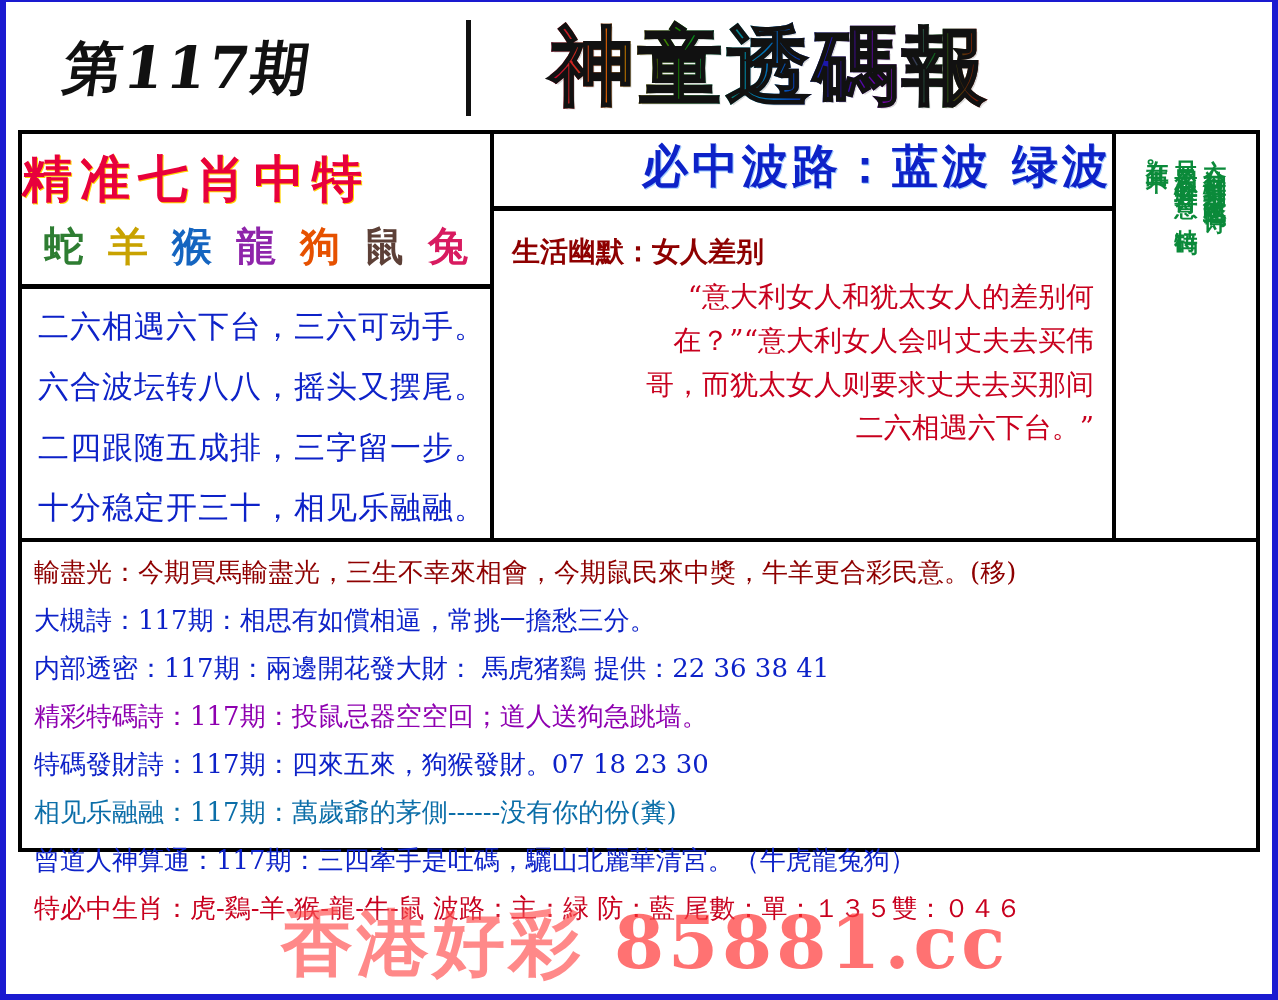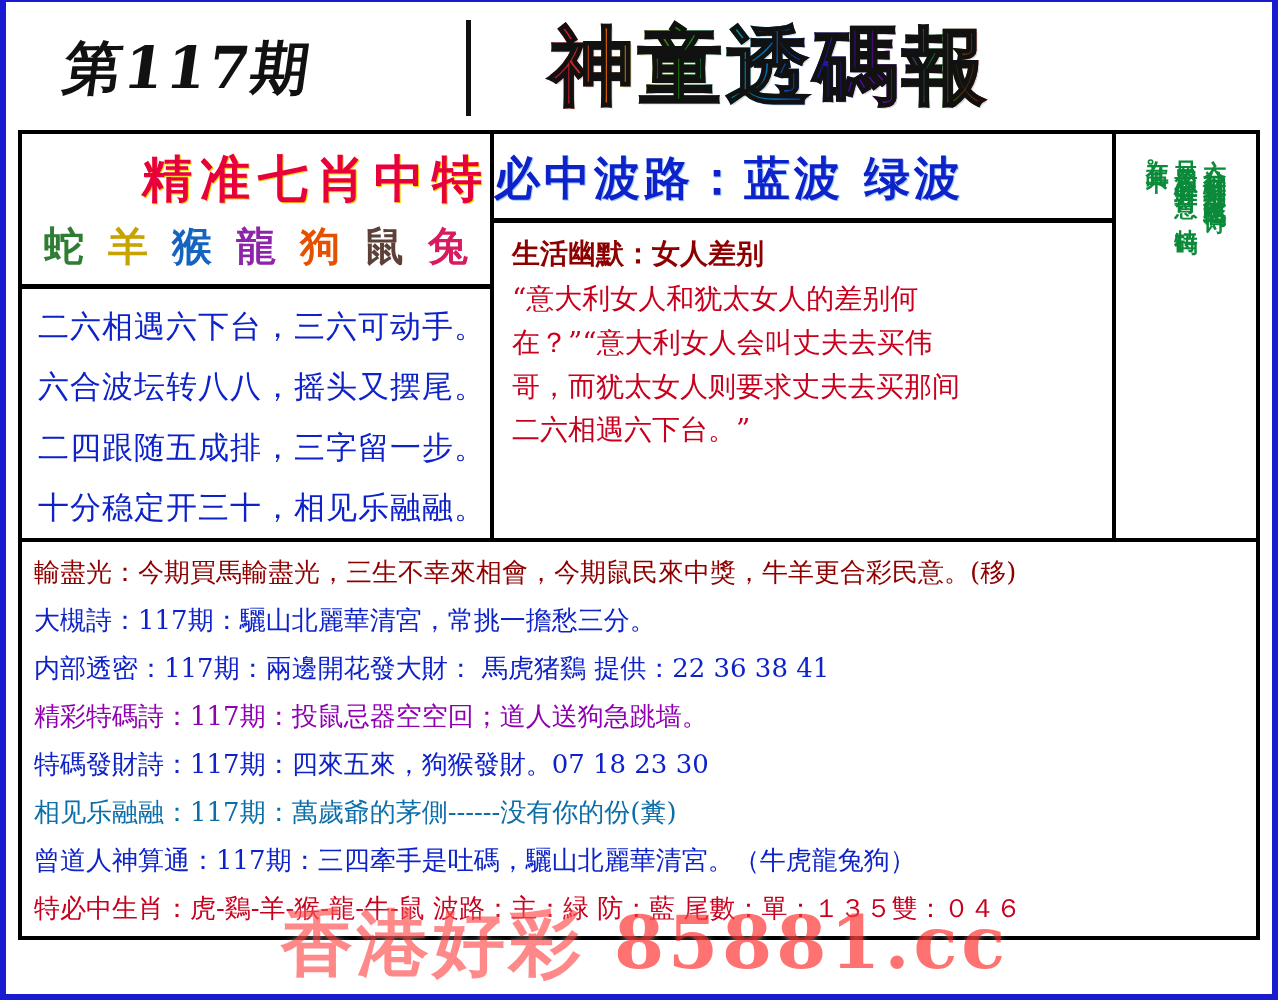--- a/index.html
+++ b/index.html
@@ -73,21 +73,21 @@
   .col-right{
     width:140px;
     box-sizing:border-box;
     display:flex;
     justify-content:center;
     padding:8px 0;
   }
 
   
   .lead{
-    text-align:right;
+    text-align:left;
     font-size:50px;font-weight:bold;
     font-family:"DejaVu Serif","Liberation Serif",serif;
     color:#e8003c;
     letter-spacing:8px;
     padding:12px 0 4px;
     text-shadow:1px 1px 0 #ffd400;
   }
   .zodiac{
     display:flex;justify-content:space-around;align-items:center;
     padding:2px 10px 10px;
@@ -107,46 +107,47 @@
   .verses div{
     font-size:31px;
     font-family:"DejaVu Serif","Liberation Serif",serif;
     color:#0d22c8;
     letter-spacing:1px;
     white-space:nowrap;
   }
 
   
   .wave{
-    text-align:left;
+    text-align:right;
     font-size:46px;font-weight:bold;
     font-family:"DejaVu Serif","Liberation Serif",serif;
     color:#0d22c8;
-    padding:14px 0 8px;
+    padding:2px 0 8px;
     border-bottom:5px solid #000;
     letter-spacing:4px;
     text-shadow:1px 1px 0 #9ecbff;
   }
   .humor{
-    padding:12px 18px 0 18px;
+    padding:22px 18px 0 18px;
     flex:1;
   }
   .humor .htitle{
     font-size:28px;font-weight:bold;
     font-family:"DejaVu Serif","Liberation Serif",serif;
     color:#8e0000;
     margin-bottom:6px;
   }
   .humor p{
     margin:0 0 4px 0;
     font-size:28px;
     font-family:"DejaVu Serif","Liberation Serif",serif;
     color:#c8001e;
     line-height:1.42;
     text-indent:0;
+    text-align:right;
   }
 
   
   .vcol{
     writing-mode:vertical-rl;
     text-orientation:upright;
     font-size:23px;font-weight:bold;
     font-family:"DejaVu Serif","Liberation Serif",serif;
     letter-spacing:5px;
     line-height:1.25;
@@ -158,21 +159,21 @@
   .vc3{color:#0b8a3a}
 
   
   .list{
     margin:0 12px;
     border:4px solid #000;
     border-top:none;
     box-sizing:border-box;
     padding:6px 10px 0 10px;
     background:#fff;
-    height:398px;
+    height:310px;
     position:relative;
   }
   .list .row{
     font-size:26px;
     font-family:"DejaVu Serif","Liberation Serif",serif;
     white-space:nowrap;
     padding:7px 0 6px 2px;
     letter-spacing:0px;
   }
   .r0{color:#8e0000}
@@ -249,21 +250,21 @@
 
     <div class="col-right">
       <div class="vcol vc1">在其中。</div>
       <div class="vcol vc2">只要用心解开诗意，特码</div>
       <div class="vcol vc3">六合神童特别奉献透码诗</div>
     </div>
   </div>
 
   <div class="list">
     <div class="row r0">輸盡光：今期買馬輸盡光，三生不幸來相會，今期鼠民來中獎，牛羊更合彩民意。(移)</div>
-    <div class="row r1">大槻詩：117期：驪山北麗華清宮，常挑一擔愁三分。</div>
+    <div class="row r1">大槻詩：117期：相思有如償相逼，常挑一擔愁三分。</div>
     <div class="row r2">内部透密：117期：兩邊開花發大財： 馬虎猪鷄 提供：22 36 38 41</div>
     <div class="row r3">精彩特碼詩：117期：投鼠忌器空空回；道人送狗急跳墙。</div>
     <div class="row r4">特碼發財詩：117期：四來五來，狗猴發財。07 18 23 30</div>
     <div class="row r5">相见乐融融：117期：萬歲爺的茅側------没有你的份(糞)</div>
     <div class="row r6">曾道人神算通：117期：三四牽手是吐碼，驪山北麗華清宮。（牛虎龍兔狗）</div>
     <div class="row r7">特必中生肖：虎-鷄-羊-猴-龍-牛-鼠 波路：主：緑 防：藍 尾數：單：１３５雙：０４６</div>
   </div>
 
   <div class="watermark">
     <span>香港好彩 </span><span class="wm-num">85881.cc</span>

